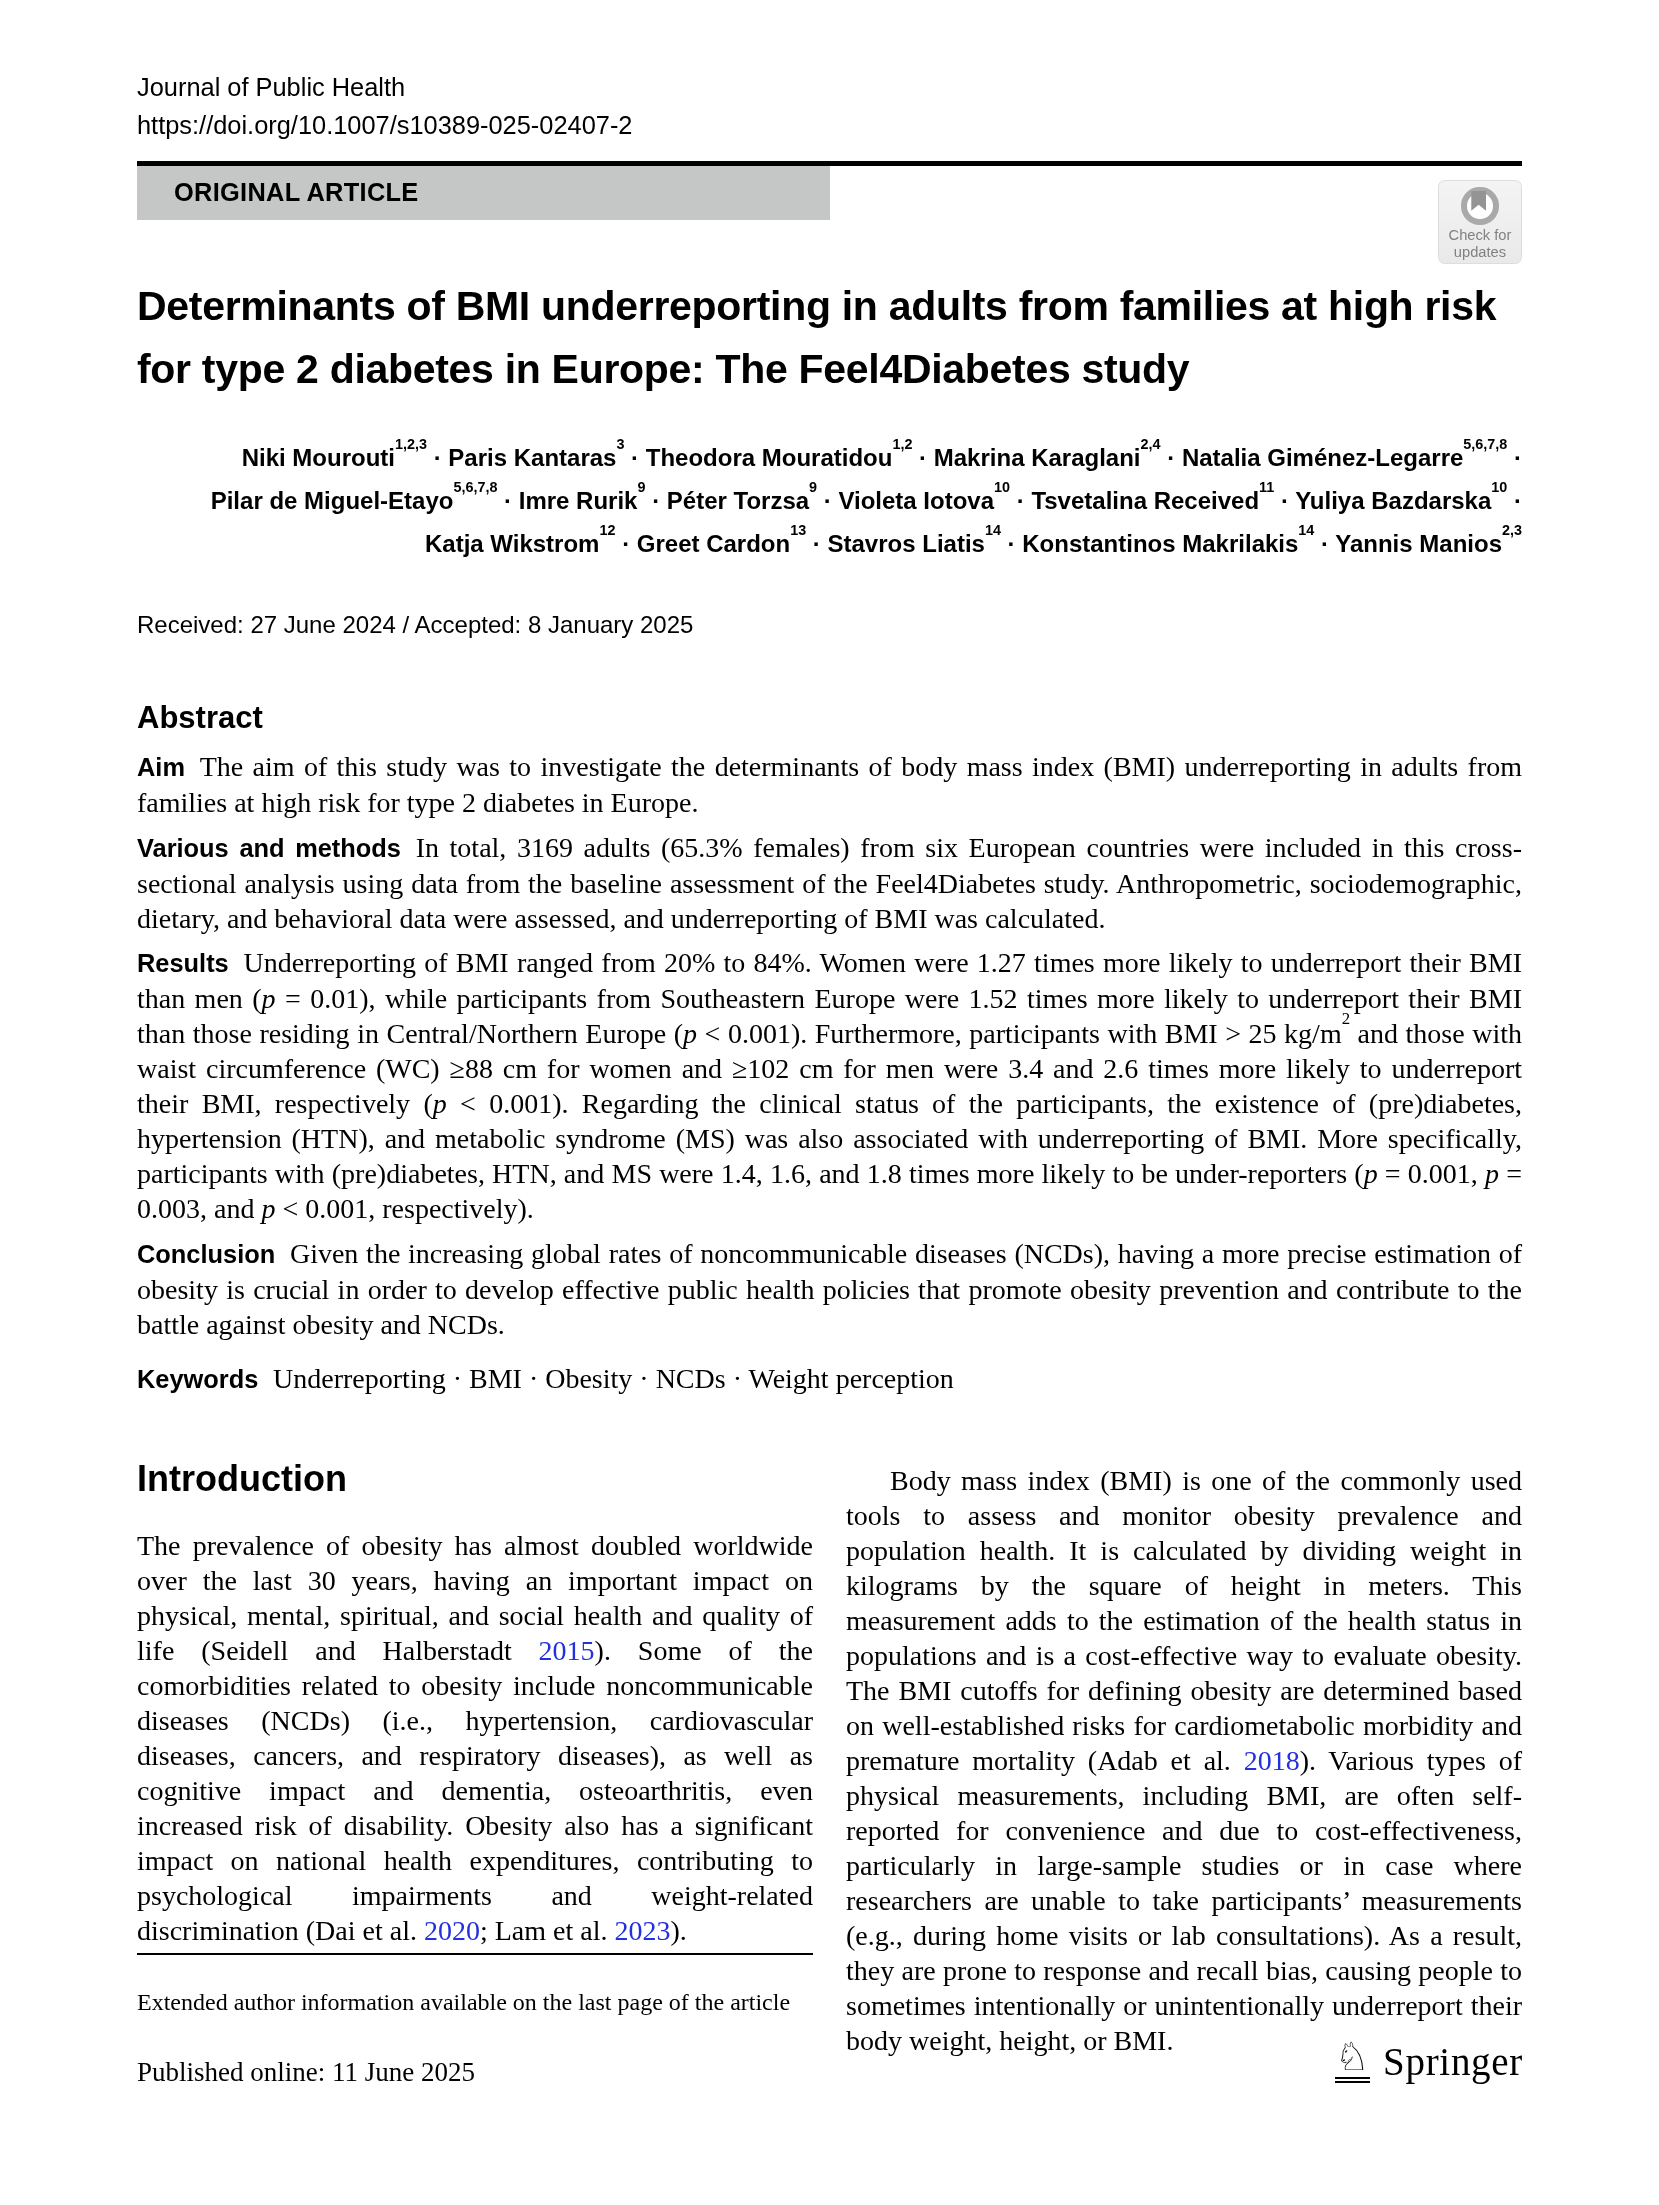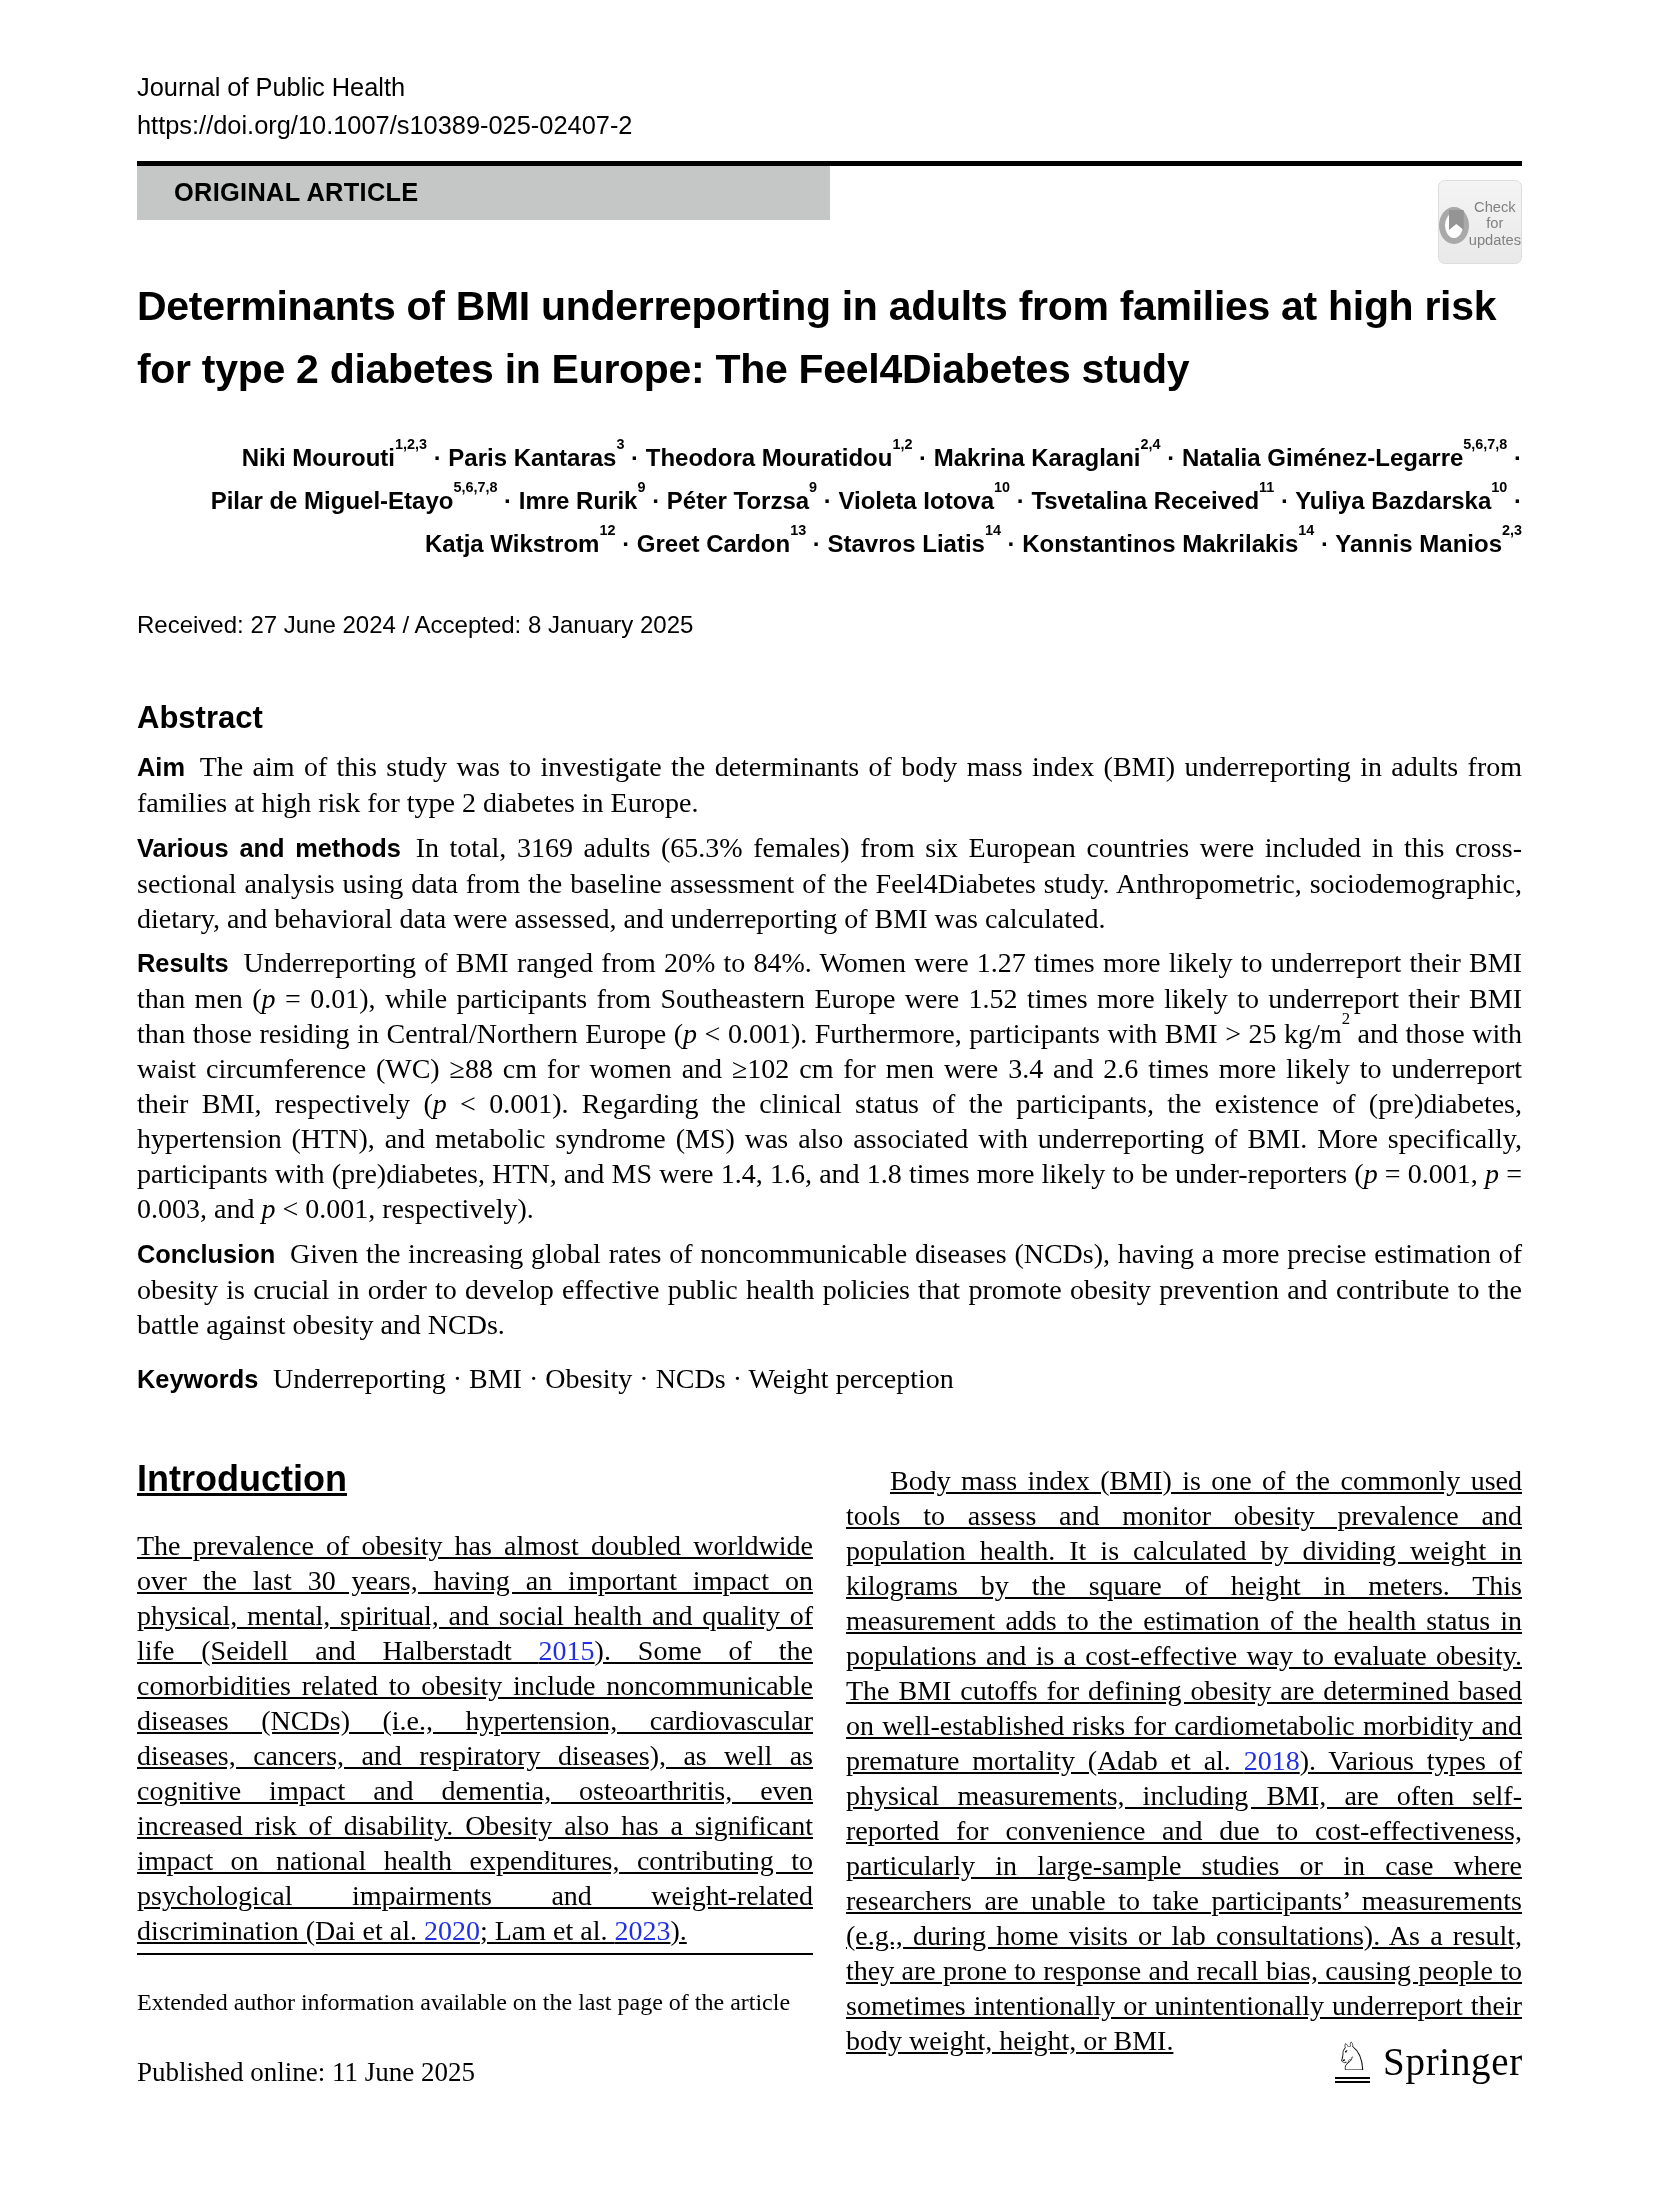--- a/index.html
+++ b/index.html
@@ -8,21 +8,21 @@
   .content{position:absolute;left:137px;top:0;width:1385px;}
 
   
   .journal{margin-top:71px;font:400 25.4px/33px "Liberation Sans",sans-serif;}
   .doi{display:block;margin-top:5.4px;font:400 25.4px/33px "Liberation Sans",sans-serif;color:#000;text-decoration:none;}
   .band{position:relative;margin-top:19px;}
   .rule{height:4.7px;background:#000;}
   .type-box{width:693px;height:54px;background:#c5c6c6;display:flex;align-items:center;box-sizing:border-box;padding-left:37px;}
   .type-box span{font:700 25.4px/1 "Liberation Sans",sans-serif;letter-spacing:0.3px;}
   .badge{position:absolute;top:19px;right:0;width:82px;height:82px;background:linear-gradient(#f4f4f4,#e9e9e9);
-         border:0.7px solid #ddd;border-radius:6.7px;display:flex;flex-direction:row;align-items:center;
+         border:0.7px solid #ddd;border-radius:6.7px;display:flex;flex-direction:column;align-items:center;
          justify-content:flex-start;cursor:pointer;}
   .badge-ring{margin-top:6px;width:25.4px;height:25.4px;border-radius:50%;border:6.7px solid #a9a9a9;position:relative;
               background:#fff;}
   .badge-ring::before{content:"";position:absolute;left:4px;top:-2.7px;width:14.7px;height:20px;background:#949494;
               clip-path:polygon(0 0,100% 0,100% 100%,50% 70%,0 100%);}
   .badge-text{margin-top:2.7px;font:400 14.7px/16.7px "Liberation Sans",sans-serif;color:#818181;text-align:center;}
 
   
   .title{margin:55px 0 0 0;font:700 41px/63px "Liberation Sans",sans-serif;letter-spacing:-0.3px;}
   .authors{margin-top:35px;text-align:right;}
@@ -33,21 +33,21 @@
   
   .abstract-h{margin-top:59px;font:700 31px/36px "Liberation Sans",sans-serif;}
   .abs-wrap{margin-top:13.4px;}
   .abs-p{margin:9.4px 0 0 0;font:400 28px/35px "Liberation Serif",serif;text-align:justify;}
   .abs-label{font:700 25.4px/35px "Liberation Sans",sans-serif;margin-right:14.7px;}
   .keywords{margin-top:19px;font:400 28px/35px "Liberation Serif",serif;}
   .kw-label{font:700 25.4px/35px "Liberation Sans",sans-serif;margin-right:14.7px;}
 
   
   .intro{margin-top:62px;display:flex;gap:33px;}
-  .col{width:676px;text-decoration:underline;}
+  .col{width:676px;}
   .intro-h{margin:0 0 29.4px 0;font:700 36px/40px "Liberation Sans",sans-serif;}
   .body-p{margin:0;font:400 28px/35px "Liberation Serif",serif;text-align:justify;}
   .indent{text-indent:44px;padding-top:4px;}
   a.cite{color:#2230dd;text-decoration:none;}
 
   
   .footnote{position:absolute;left:137px;top:1953px;width:676px;border-top:2.7px solid #000;padding-top:32px;
             font:400 24px/31px "Liberation Serif",serif;}
   .published{position:absolute;left:137px;top:2056px;font:400 27px/32px "Liberation Serif",serif;}
   .publisher{position:absolute;right:137px;top:2037px;display:flex;align-items:flex-end;gap:13.4px;}

